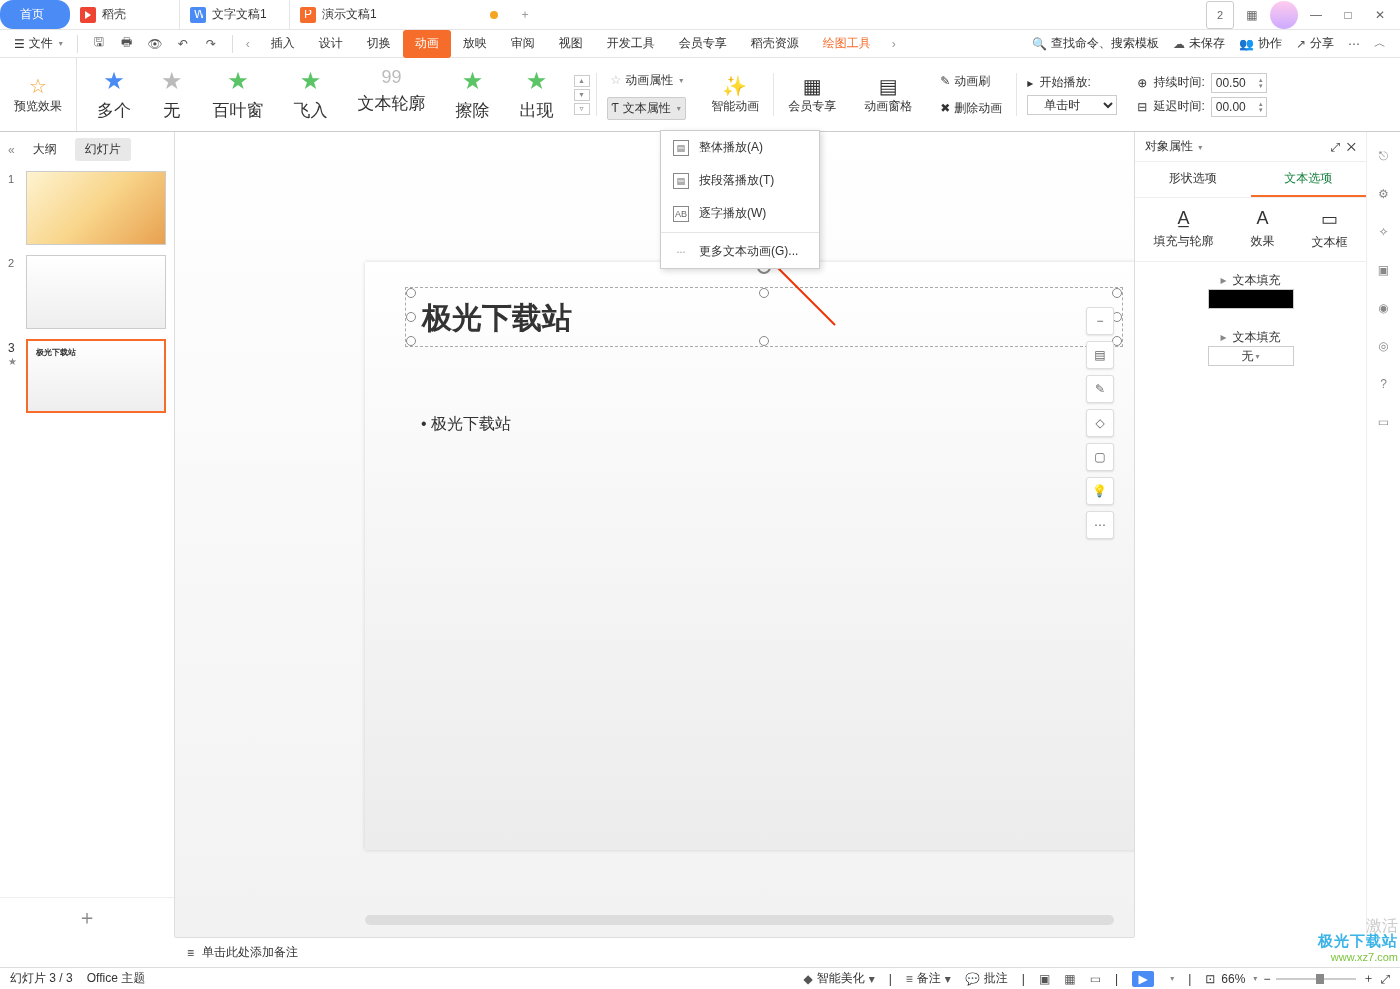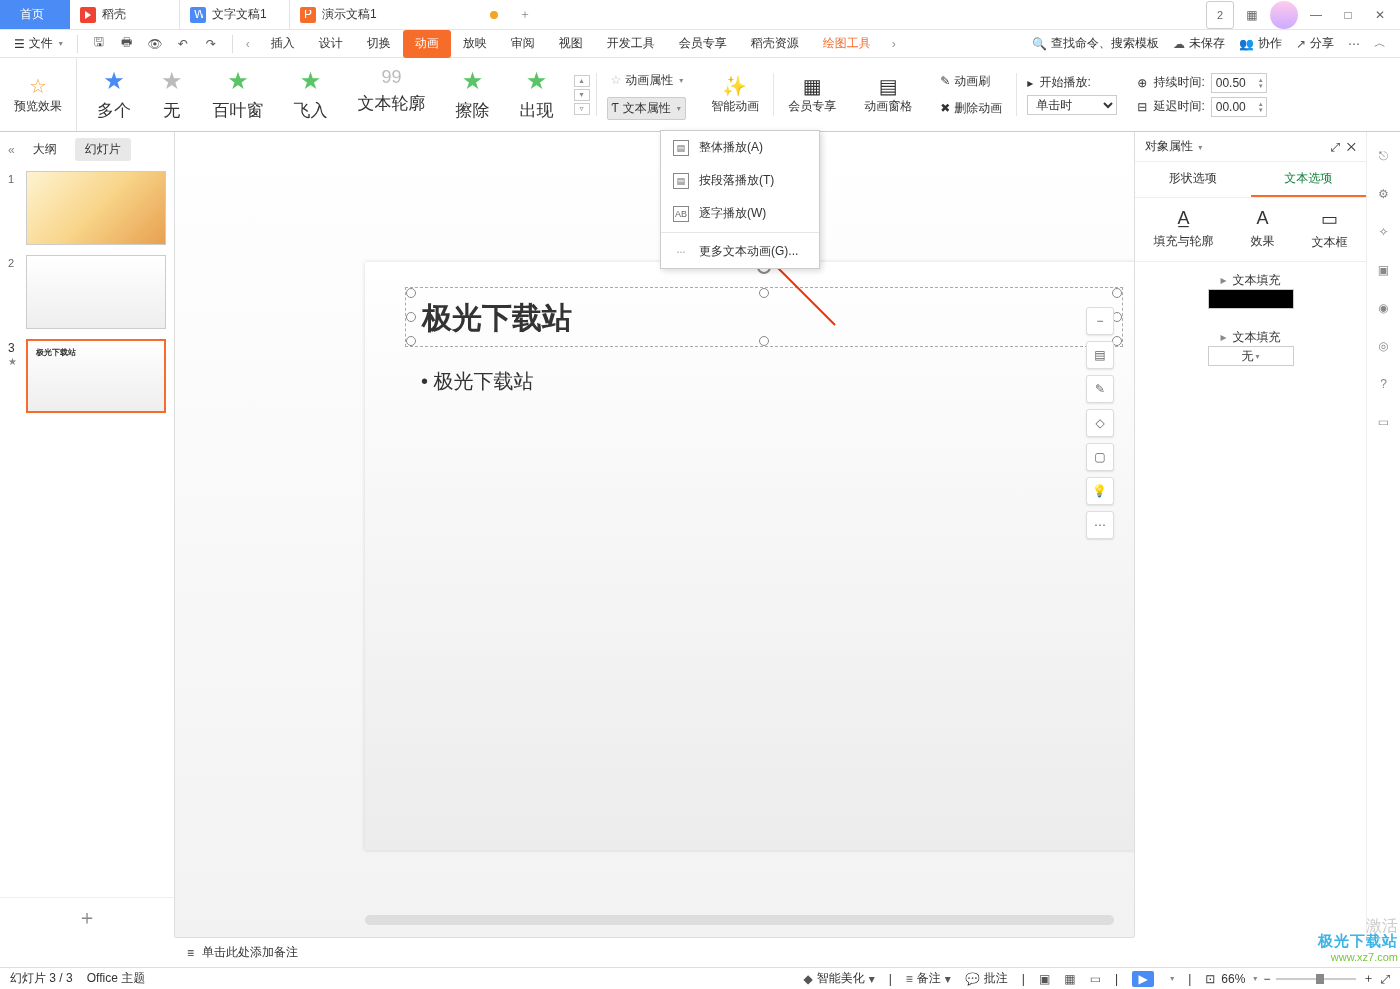--- a/index.html
+++ b/index.html
@@ -1,21 +1,21 @@
 <!DOCTYPE html>
 <html><head>
 <meta charset="utf-8">
 <style>
 * { margin:0; padding:0; box-sizing:border-box; font-family:"Microsoft YaHei","PingFang SC",sans-serif; font-size:12px; color:#333; }
 body { background:#fff; width:1400px; height:989px; overflow:hidden; position:relative; }
 
 
 .titlebar { height:30px; background:#fff; display:flex; align-items:stretch; border-bottom:1px solid #e5e5e5; }
 .titlebar .tab { display:flex; align-items:center; padding:0 16px 0 10px; gap:6px; position:relative; min-width:110px;}
-.titlebar .tab.home { background:#4a8bf5; color:#fff; min-width:70px; justify-content:center;}
+.titlebar .tab.home { background:#4a8bf5; color:#fff; min-width:70px; justify-content:center;border-radius:13px;}
 .titlebar .tab.home span{color:#fff;}
 .titlebar .tab.sep { border-right:1px solid #e5e5e5; }
 .titlebar .tab.active { background:#fff; }
 .titlebar .tab .ticon { width:16px; height:16px; display:flex; align-items:center; justify-content:center; border-radius:2px;}
 .ticon.dk{background:#e43;}
 .ticon.w{background:#4a8bf5;}
 .ticon.p{background:#f66c2b;}
 .ticon svg{width:10px;height:10px;}
 .titlebar .tab .dirty { width:8px; height:8px; border-radius:50%; background:#f4a623; position:absolute; right:12px;}
 .titlebar .add { width:30px; display:flex; align-items:center; justify-content:center; color:#888;}
@@ -57,21 +57,21 @@
 .star.c6{color:#5ac466;}
 .ribbon .gallerynav{display:flex;flex-direction:column;gap:2px;padding-right:6px;}
 .ribbon .gallerynav span{width:16px;height:12px;border:1px solid #ccc;display:flex;align-items:center;justify-content:center;font-size:8px;color:#888;}
 .ribbon .col2 { display:flex; flex-direction:column; gap:6px; padding:0 10px; align-items:flex-start;}
 .ribbon .col2 .row { display:flex; align-items:center; gap:4px; font-size:12px; padding:2px 4px;}
 .ribbon .col2 .row.sel{background:#e8e8e8;border:1px solid #ccc;border-radius:2px;}
 .ribbon .timing { display:flex; flex-direction:column; gap:4px; padding:0 10px;}
 .ribbon .timing .trow{display:flex;align-items:center;gap:6px;}
 .ribbon .timing .spin{width:56px;height:20px;border:1px solid #ccc;display:flex;align-items:center;justify-content:space-between;padding:0 2px 0 4px;}
 .ribbon .timing .spin .sb{display:flex;flex-direction:column;font-size:6px;line-height:6px;color:#888;}
-.ribbon .timing select{width:90px;height:20px;border:1px solid #ccc;background:#fff;padding:0 4px;}
+.ribbon .timing select{width:90px;height:20px;border:1px solid #ccc;background:#fff;padding:0 12px;}
 
 
 .dropdown { position:absolute; left:660px; top:130px; width:160px; background:#fff; border:1px solid #ccc; box-shadow:2px 2px 6px rgba(0,0,0,.15); z-index:50;}
 .dropdown .ditem{display:flex;align-items:center;gap:10px;padding:8px 12px;}
 .dropdown .dsep{height:1px;background:#e5e5e5;margin:2px 0;}
 .dropdown .dicon{width:16px;height:16px;display:flex;align-items:center;justify-content:center;color:#666;border:1px solid #888;font-size:9px;}
 .dropdown .dicon.nob{border:none;}
 
 
 .arrow-svg{position:absolute;left:735px;top:225px;z-index:40;pointer-events:none;}
@@ -96,21 +96,21 @@
 .canvas { flex:1; background:linear-gradient(#fff,#f2f2f2); position:relative; overflow:hidden;}
 .slide { position:absolute; left:190px; top:130px; width:798px; height:588px; background:linear-gradient(#fff,#ececec); box-shadow:0 0 4px rgba(0,0,0,.15);}
 .txtbox{position:absolute;left:40px;top:25px;right:40px;height:60px;border:1px dashed #aaa;}
 .handle{position:absolute;width:10px;height:10px;border:1px solid #888;background:#fff;border-radius:50%;}
 .h-tl{top:0;left:0;} .h-tm{top:0;left:50%;margin-left:-5px;} .h-tr{top:0;right:0;}
 .h-ml{top:50%;left:0;margin-top:-5px;} .h-mr{top:50%;right:0;margin-top:-5px;}
 .h-bl{bottom:0;left:0;} .h-bm{bottom:0;left:50%;margin-left:-5px;} .h-br{bottom:0;right:0;}
 .rot{position:absolute;top:-28px;left:50%;margin-left:-7px;width:14px;height:14px;border:2px solid #888;border-radius:50%;}
 .txtbox .title{font-size:30px;font-weight:bold;padding:10px 16px;}
 .txtbox2{position:absolute;left:40px;top:100px;right:40px;}
-.txtbox2 .bullet{font-size:20px;padding:6px 16px;}
+.txtbox2 .bullet{font-size:16px;padding:6px 16px;margin-top:46px;}
 
 .floattools{position:absolute;right:20px;top:175px;display:flex;flex-direction:column;gap:6px;}
 .floattools .ft{width:28px;height:28px;border:1px solid #ddd;border-radius:3px;background:#fff;display:flex;align-items:center;justify-content:center;color:#666;box-shadow:0 1px 2px rgba(0,0,0,.1);}
 
 .rightpane { width:232px; border-left:1px solid #ddd; background:#fff; display:flex; flex-direction:column;}
 .rightpane .rphdr{display:flex;align-items:center;justify-content:space-between;padding:6px 10px;border-bottom:1px solid #eee;}
 .rightpane .rptabs{display:flex;border-bottom:1px solid #eee;}
 .rightpane .rptab{flex:1;text-align:center;padding:8px 0;cursor:pointer;}
 .rightpane .rptab.active{border-bottom:2px solid #f66c2b;color:#15803d;}
 .rightpane .subtabs{display:flex;justify-content:space-around;padding:10px 0;border-bottom:1px solid #eee;}

